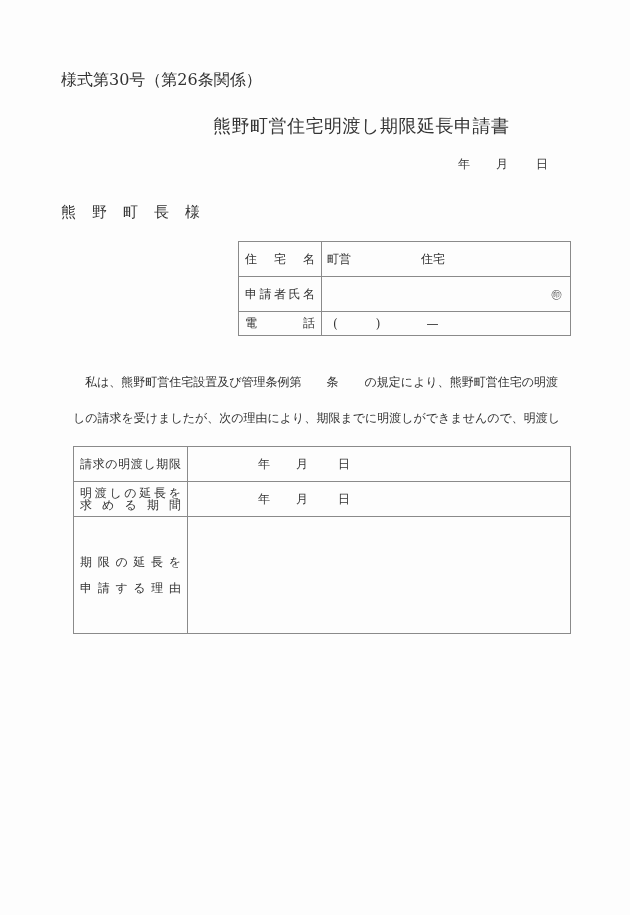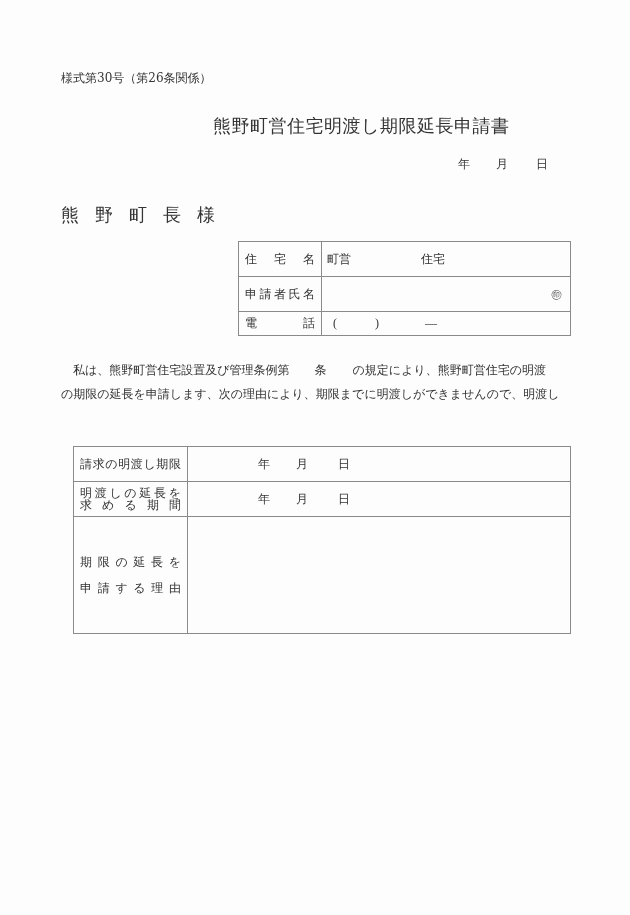--- a/index.html
+++ b/index.html
@@ -2,40 +2,40 @@
 <html><head>
   <meta charset="utf-8">
   <style>
     html, body { margin: 0; padding: 0; }
     body {
       width: 630px; height: 915px; background: #fdfdfd; position: relative;
       font-family: "DejaVu Serif", "Liberation Serif", serif;
       color: #333; font-size: 12px; overflow: hidden;
     }
     .abs { position: absolute; white-space: nowrap; }
-    #form-number { left: 61px; top: 70px; font-size: 12px; }
+    #form-number { left: 61px; top: 70px; font-size: 16px; }
     #doc-title { left: 213px; top: 114px; font-size: 18px; letter-spacing: 0.5px; }
     #date-line { left: 458px; top: 156px; font-size: 12px; }
     #date-line span { display: inline-block; }
-    #addressee { left: 61px; top: 203px; font-size: 18px; }
+    #addressee { left: 61px; top: 203px; font-size: 15px; }
     #addressee span { display: inline-block; margin-right: 16px; }
 
     table { border-collapse: collapse; position: absolute; }
     td { border: 1.5px solid #8a8a8a; padding: 0; font-size: 12px; color: #333; vertical-align: middle; }
 
     #applicant-table { left: 238px; top: 241px; width: 333px; }
     #applicant-table td.lbl { width: 70px; padding-left: 6px; padding-right: 6px; }
     #applicant-table tr.r1 td { height: 34px; }
     #applicant-table tr.r2 td { height: 34px; }
     #applicant-table tr.r3 td { height: 23px; }
     .spread { display: flex; justify-content: space-between; }
-    .val { padding-left: 5px; position: relative; font-family: Liberation Serif, serif; }
+    .val { padding-left: 5px; position: relative; }
 
     #statement { left: 61px; top: 358px; width: 515px; font-size: 12px; line-height: 24px; white-space: normal; }
-    #statement p { margin: 0; }
+    #statement p { margin: 12px; }
 
     #extension-table { left: 73px; top: 446px; width: 498px; }
     #extension-table td.lbl { width: 101px; padding-left: 6px; padding-right: 6px; }
     #extension-table tr.r1 td { height: 34px; }
     #extension-table tr.r2 td { height: 34px; }
     #extension-table tr.r3 td { height: 116px; }
     .two-line { line-height: 12px; }
     .tall-lbl { line-height: 26px; }
     .ymd { padding-left: 70px; }
     .ymd span { display: inline-block; }
@@ -91,21 +91,21 @@
     </td>
     <td class="val" style="padding-left:11px;">
       <span>(</span><span style="margin-left:38px">)</span><span style="margin-left:46px">—</span>
     </td>
   </tr>
 </tbody>
   </table>
 
 <div id="statement" class="abs">
   <p><span>　私は、熊野町営住宅設置及び管理条例第</span><span style="display:inline-block;padding:0 20px 0 25px;">条</span><span style="padding-left:6px;">の規定により、熊野町営住宅の明渡</span></p>
-  <p>の期限の延長を申請します、次の理由により、期限までに明渡しができませんので、明渡し</p>
+  <p>しの請求を受けましたが、次の理由により、期限までに明渡しができませんので、明渡し</p>
 </div>
 
 <table id="extension-table">
   <tbody>
       <tr class="r1">
     <td class="lbl">
       <div class="spread">
         <span>請</span>
         <span>求</span>
         <span>の</span>

